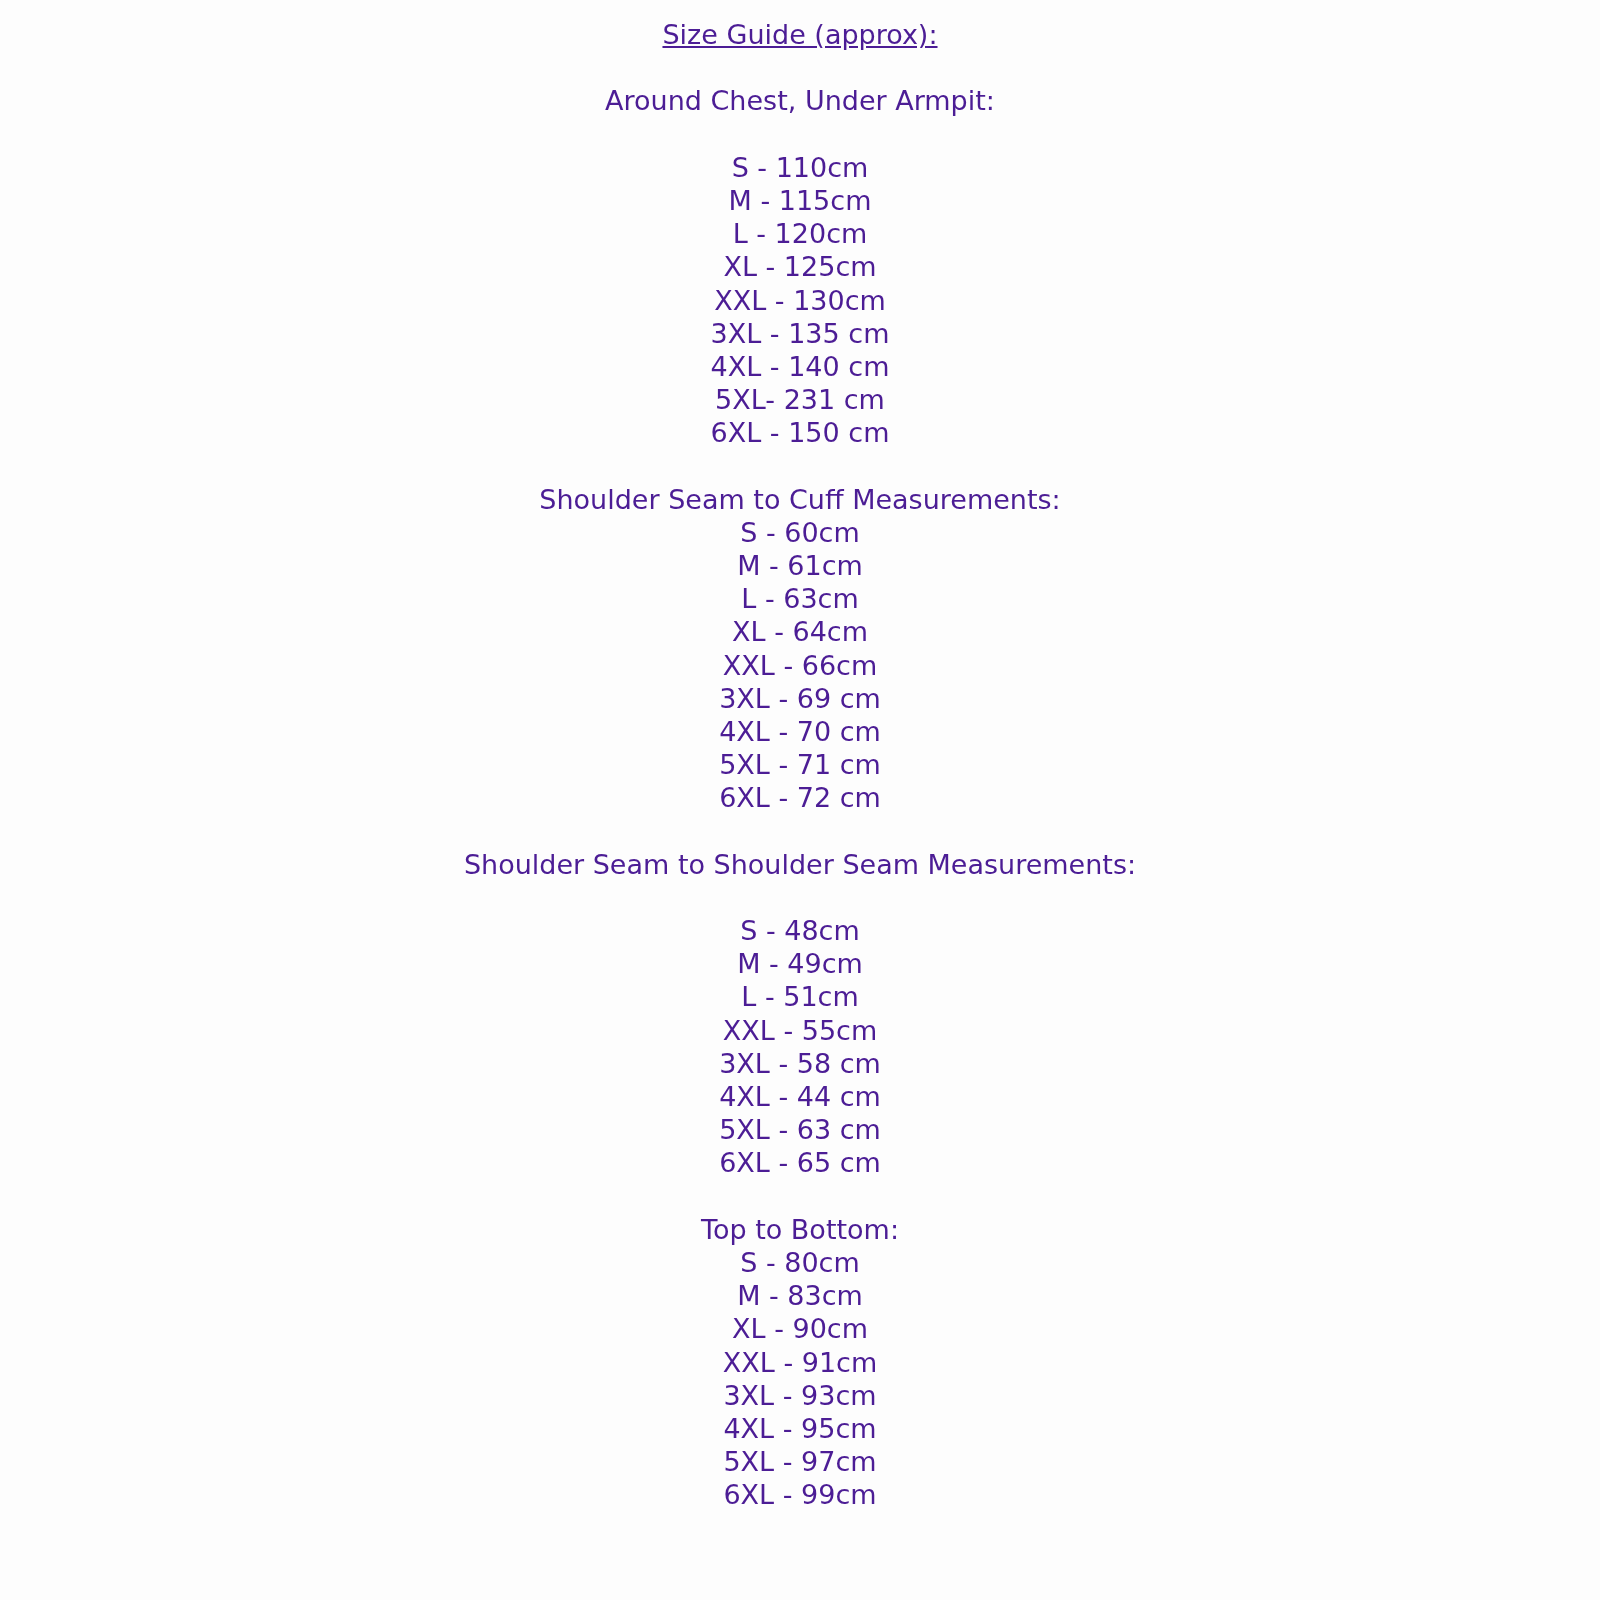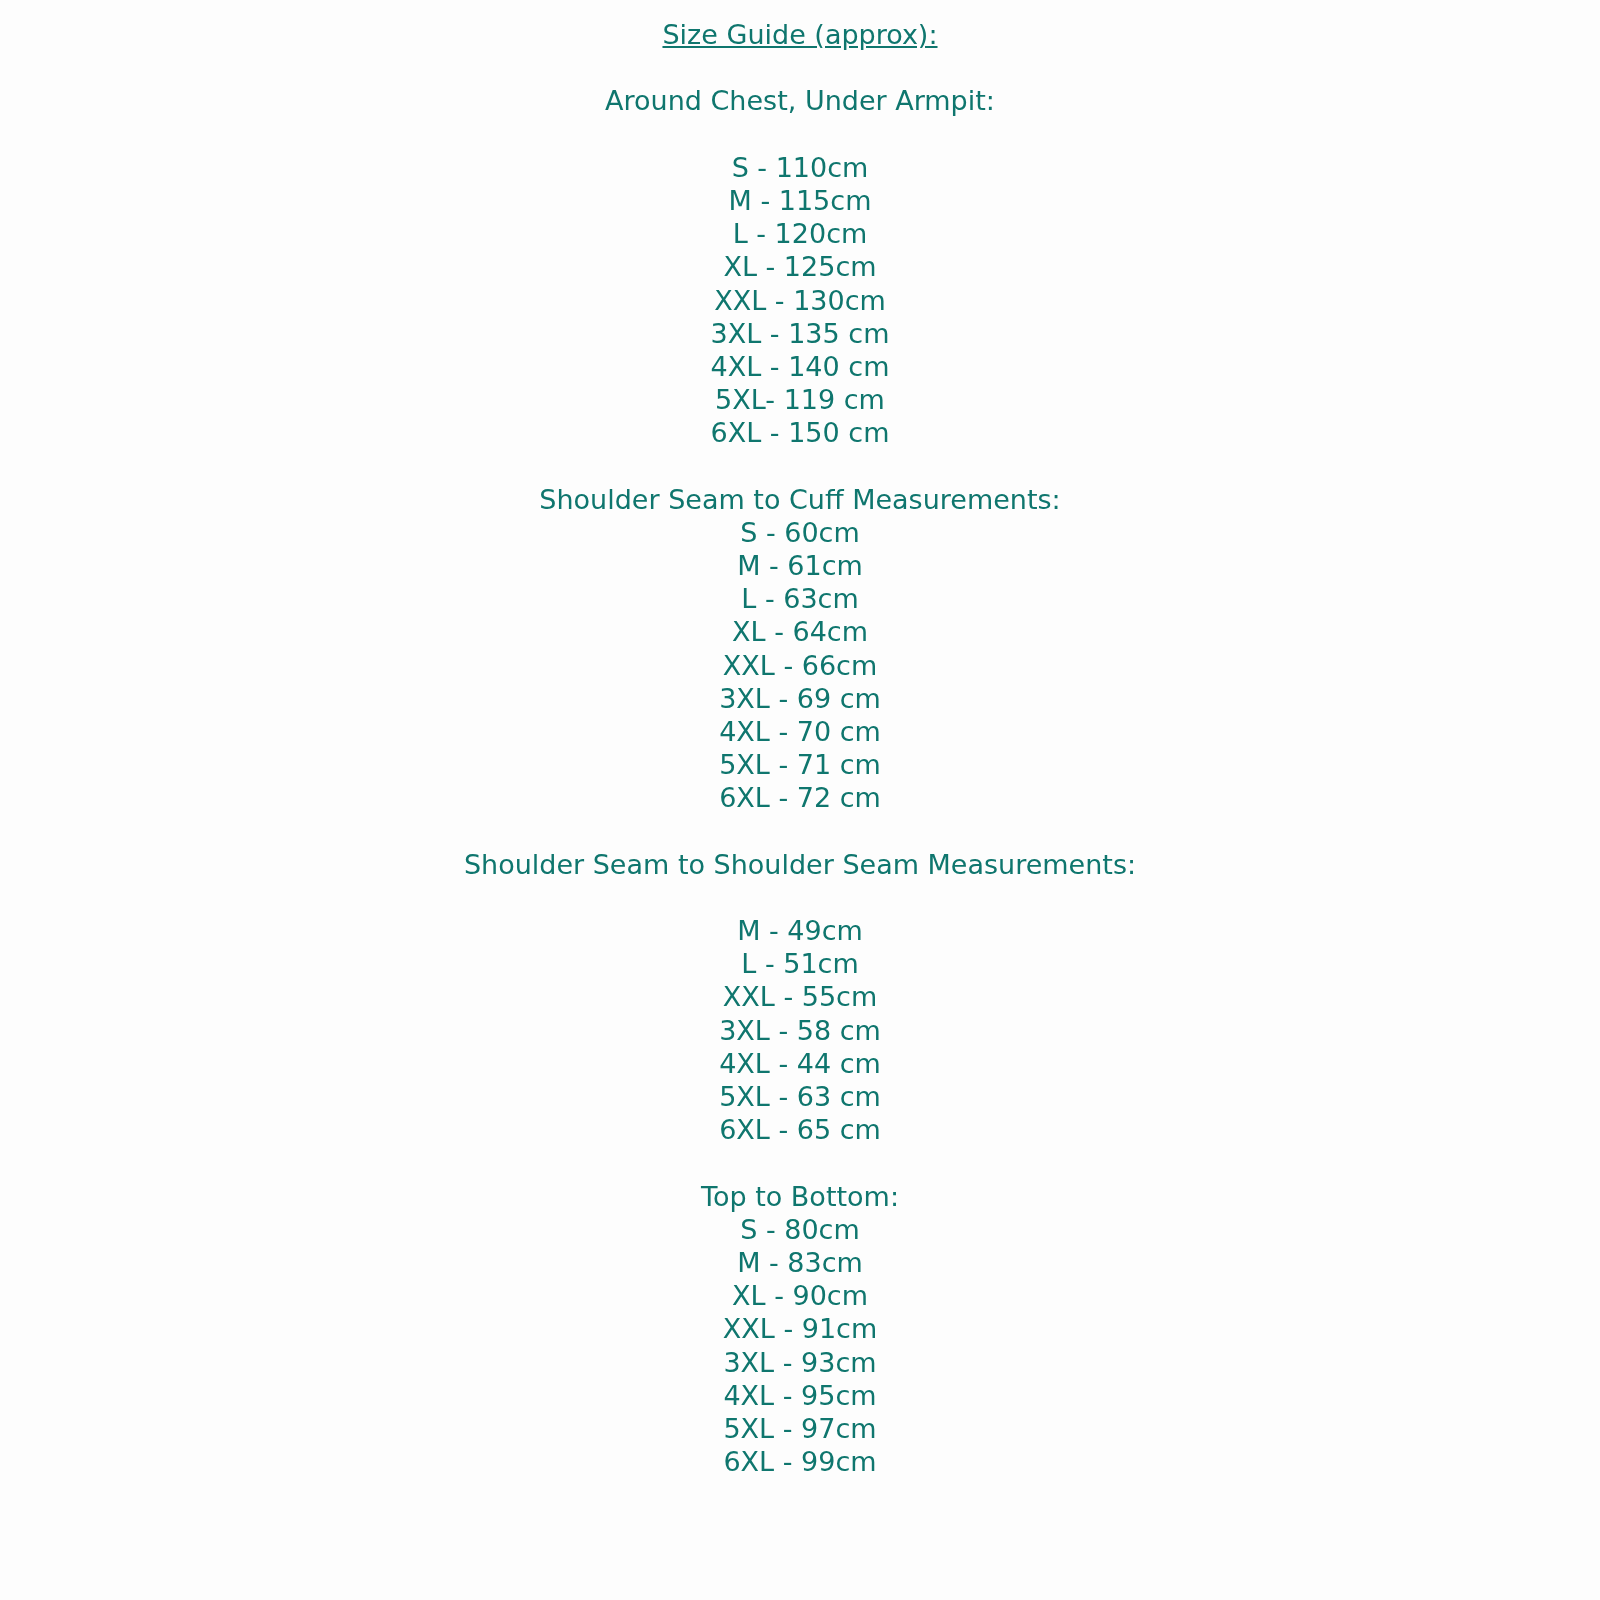--- a/index.html
+++ b/index.html
@@ -13,21 +13,21 @@
     overflow: hidden;
   }
   .page {
     box-sizing: border-box;
     width: 1600px;
     height: 1600px;
     padding-top: 18px;
     text-align: center;
     font-family: "DejaVu Sans", "Liberation Sans", sans-serif;
     font-size: 27px;
-    color: #0f766e;
+    color: #4c1d95;
   }
   .line {
     height: 33.2px;
     line-height: 33.2px;
     white-space: pre;
   }
   .title {
     text-decoration: underline;
   }
   .blank {  }
@@ -42,38 +42,39 @@
 
   <div class="line heading">Around Chest, Under Armpit:</div>
   <div class="line blank"></div>
   <div class="line item">S - 110cm</div>
   <div class="line item">M - 115cm</div>
   <div class="line item">L - 120cm</div>
   <div class="line item">XL - 125cm</div>
   <div class="line item">XXL - 130cm</div>
   <div class="line item">3XL - 135 cm</div>
   <div class="line item">4XL - 140 cm</div>
-  <div class="line item">5XL- 119 cm</div>
+  <div class="line item">5XL- 231 cm</div>
   <div class="line item">6XL - 150 cm</div>
   <div class="line blank"></div>
 
   <div class="line heading">Shoulder Seam to Cuff Measurements:</div>
   <div class="line item">S - 60cm</div>
   <div class="line item">M - 61cm</div>
   <div class="line item">L - 63cm</div>
   <div class="line item">XL - 64cm</div>
   <div class="line item">XXL - 66cm</div>
   <div class="line item">3XL - 69 cm</div>
   <div class="line item">4XL - 70 cm</div>
   <div class="line item">5XL - 71 cm</div>
   <div class="line item">6XL - 72 cm</div>
   <div class="line blank"></div>
 
   <div class="line heading">Shoulder Seam to Shoulder Seam Measurements:</div>
   <div class="line blank"></div>
+  <div class="line item">S - 48cm</div>
   <div class="line item">M - 49cm</div>
   <div class="line item">L - 51cm</div>
   <div class="line item">XXL - 55cm</div>
   <div class="line item">3XL - 58 cm</div>
   <div class="line item">4XL - 44 cm</div>
   <div class="line item">5XL - 63 cm</div>
   <div class="line item">6XL - 65 cm</div>
   <div class="line blank"></div>
 
   <div class="line heading">Top to Bottom:</div>

